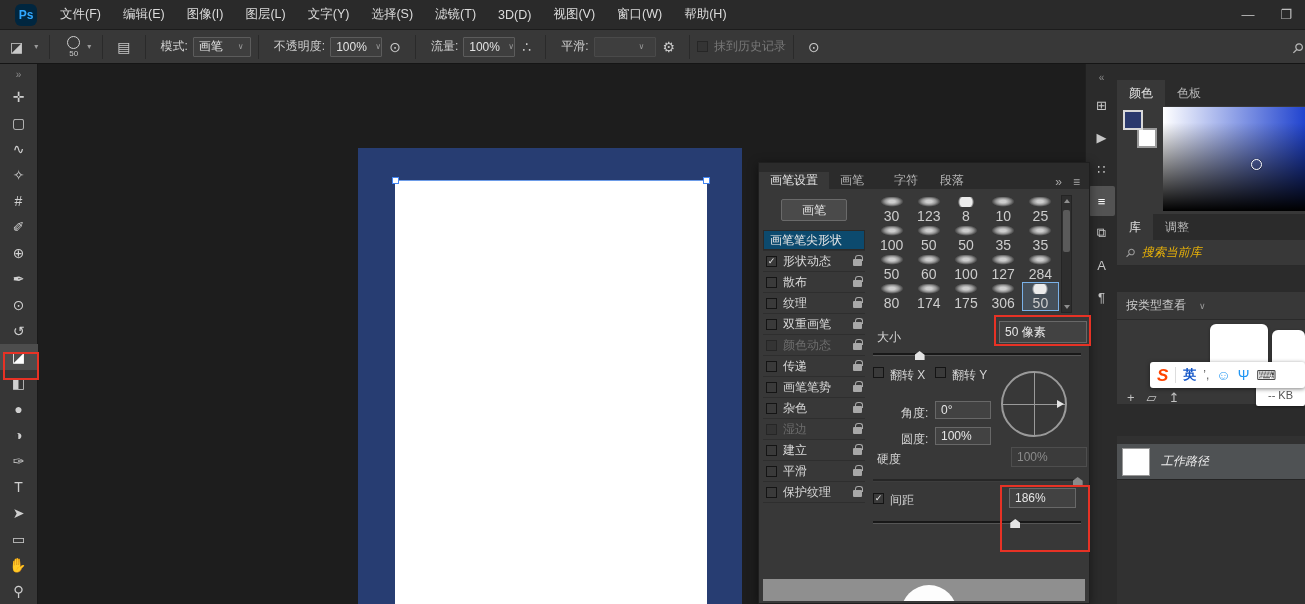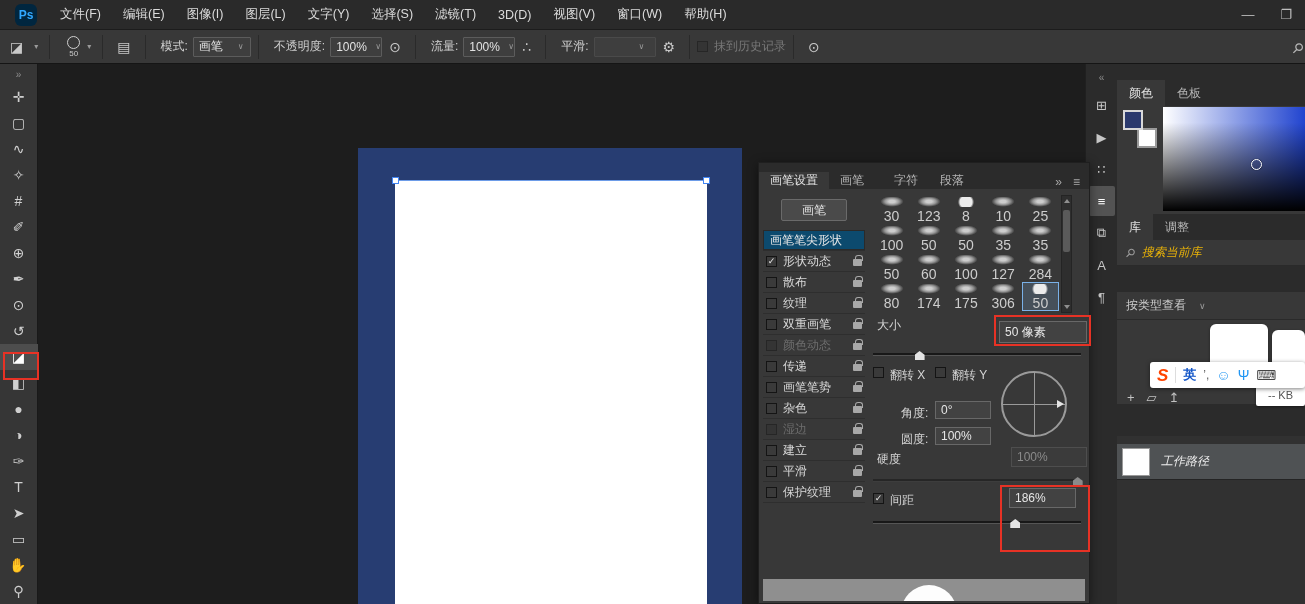--- a/index.html
+++ b/index.html
@@ -425,21 +425,21 @@
             <i class="thumb soft"></i>
             <b class="num">50</b>
           </div>
       </div>
       <div class="vscroll">
         <i class="vs-up"></i>
           <i class="vs-thumb"></i>
           <i class="vs-dn"></i>
       </div>
 
-      <span class="abs" style="left:6px;top:128px">大小</span>
+      <span class="abs" style="left:6px;top:140px">大小</span>
       <div class="field" style="left:128px;top:132px;width:88px;height:22px">50 像素</div>
       <div class="slider" style="left:2px;top:164px;width:208px">
         <i class="sl-thumb" style="left:20%"></i>
       </div>
 
       <span class="cb abs" style="left:2px;top:178px"></span>
       <span class="abs" style="left:19px;top:178px">翻转 X</span>
       <span class="cb abs" style="left:64px;top:178px"></span>
       <span class="abs" style="left:81px;top:178px">翻转 Y</span>
 

